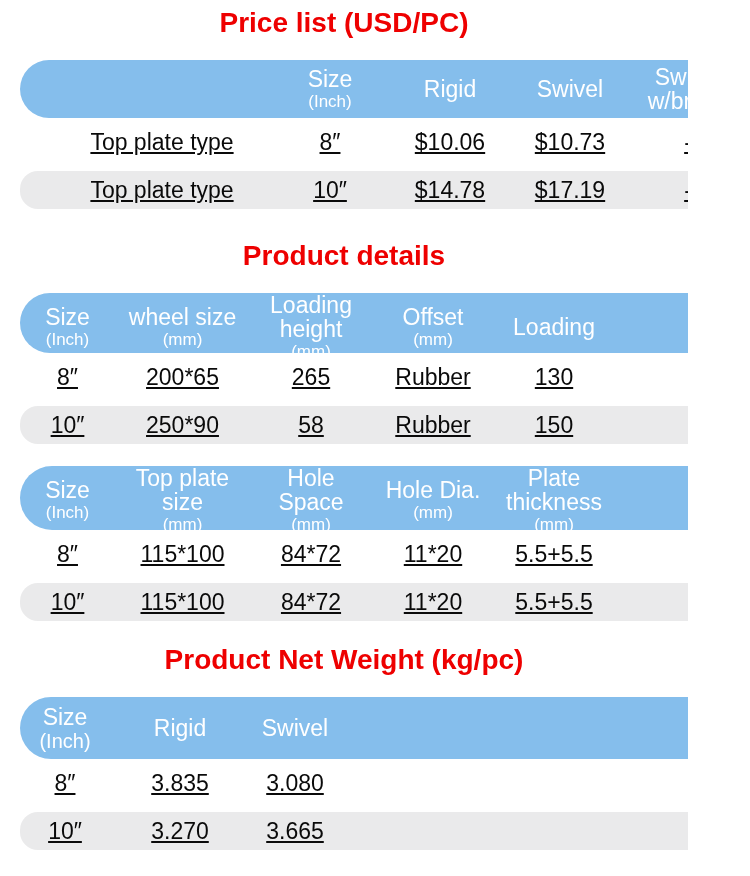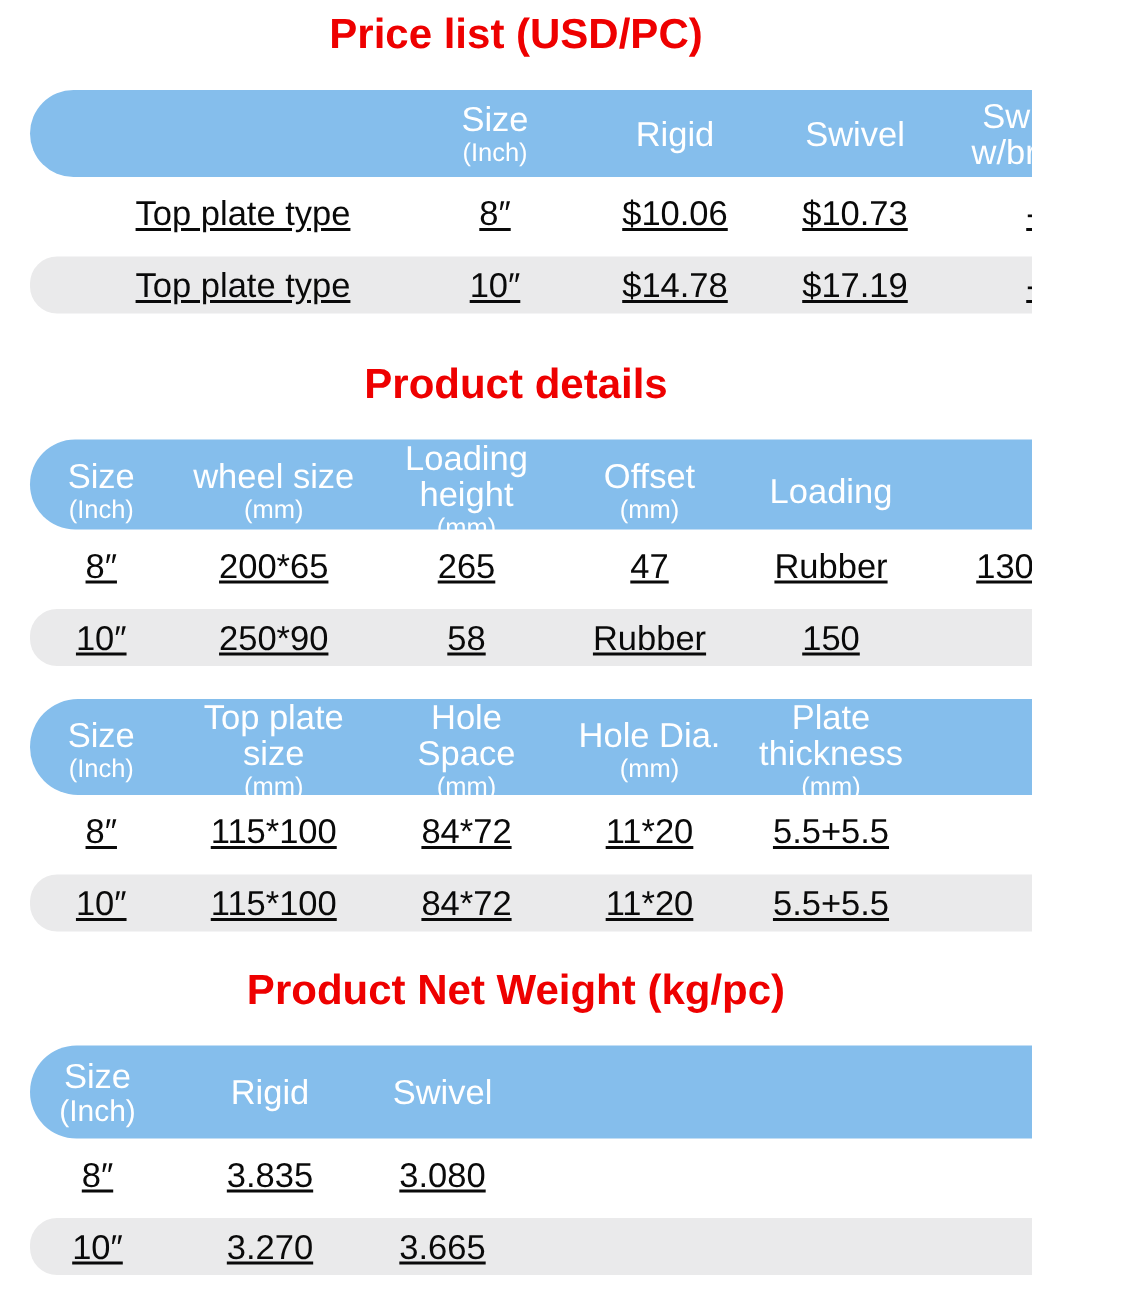--- a/index.html
+++ b/index.html
@@ -136,21 +136,20 @@
             <div class="hsub">(mm)</div>
           </div>
           <div class="hcell c4">
             <div class="hmain">Loading</div>
           </div>
         </div>
         <div class="row" style="grid-template-columns: 95px 135px 122px 122px 120px 112px;">
           <div class="cell c0">8″</div>
           <div class="cell c1">200*65</div>
           <div class="cell c2">265</div>
-          <div class="cell c3">47</div>
           <div class="cell c4">Rubber</div>
           <div class="cell c5">130</div>
         </div>
         <div class="row alt" style="grid-template-columns: 95px 135px 122px 122px 120px 112px;">
           <div class="cell c0">10″</div>
           <div class="cell c1">250*90</div>
           <div class="cell c3">58</div>
           <div class="cell c4">Rubber</div>
           <div class="cell c5">150</div>
         </div>

